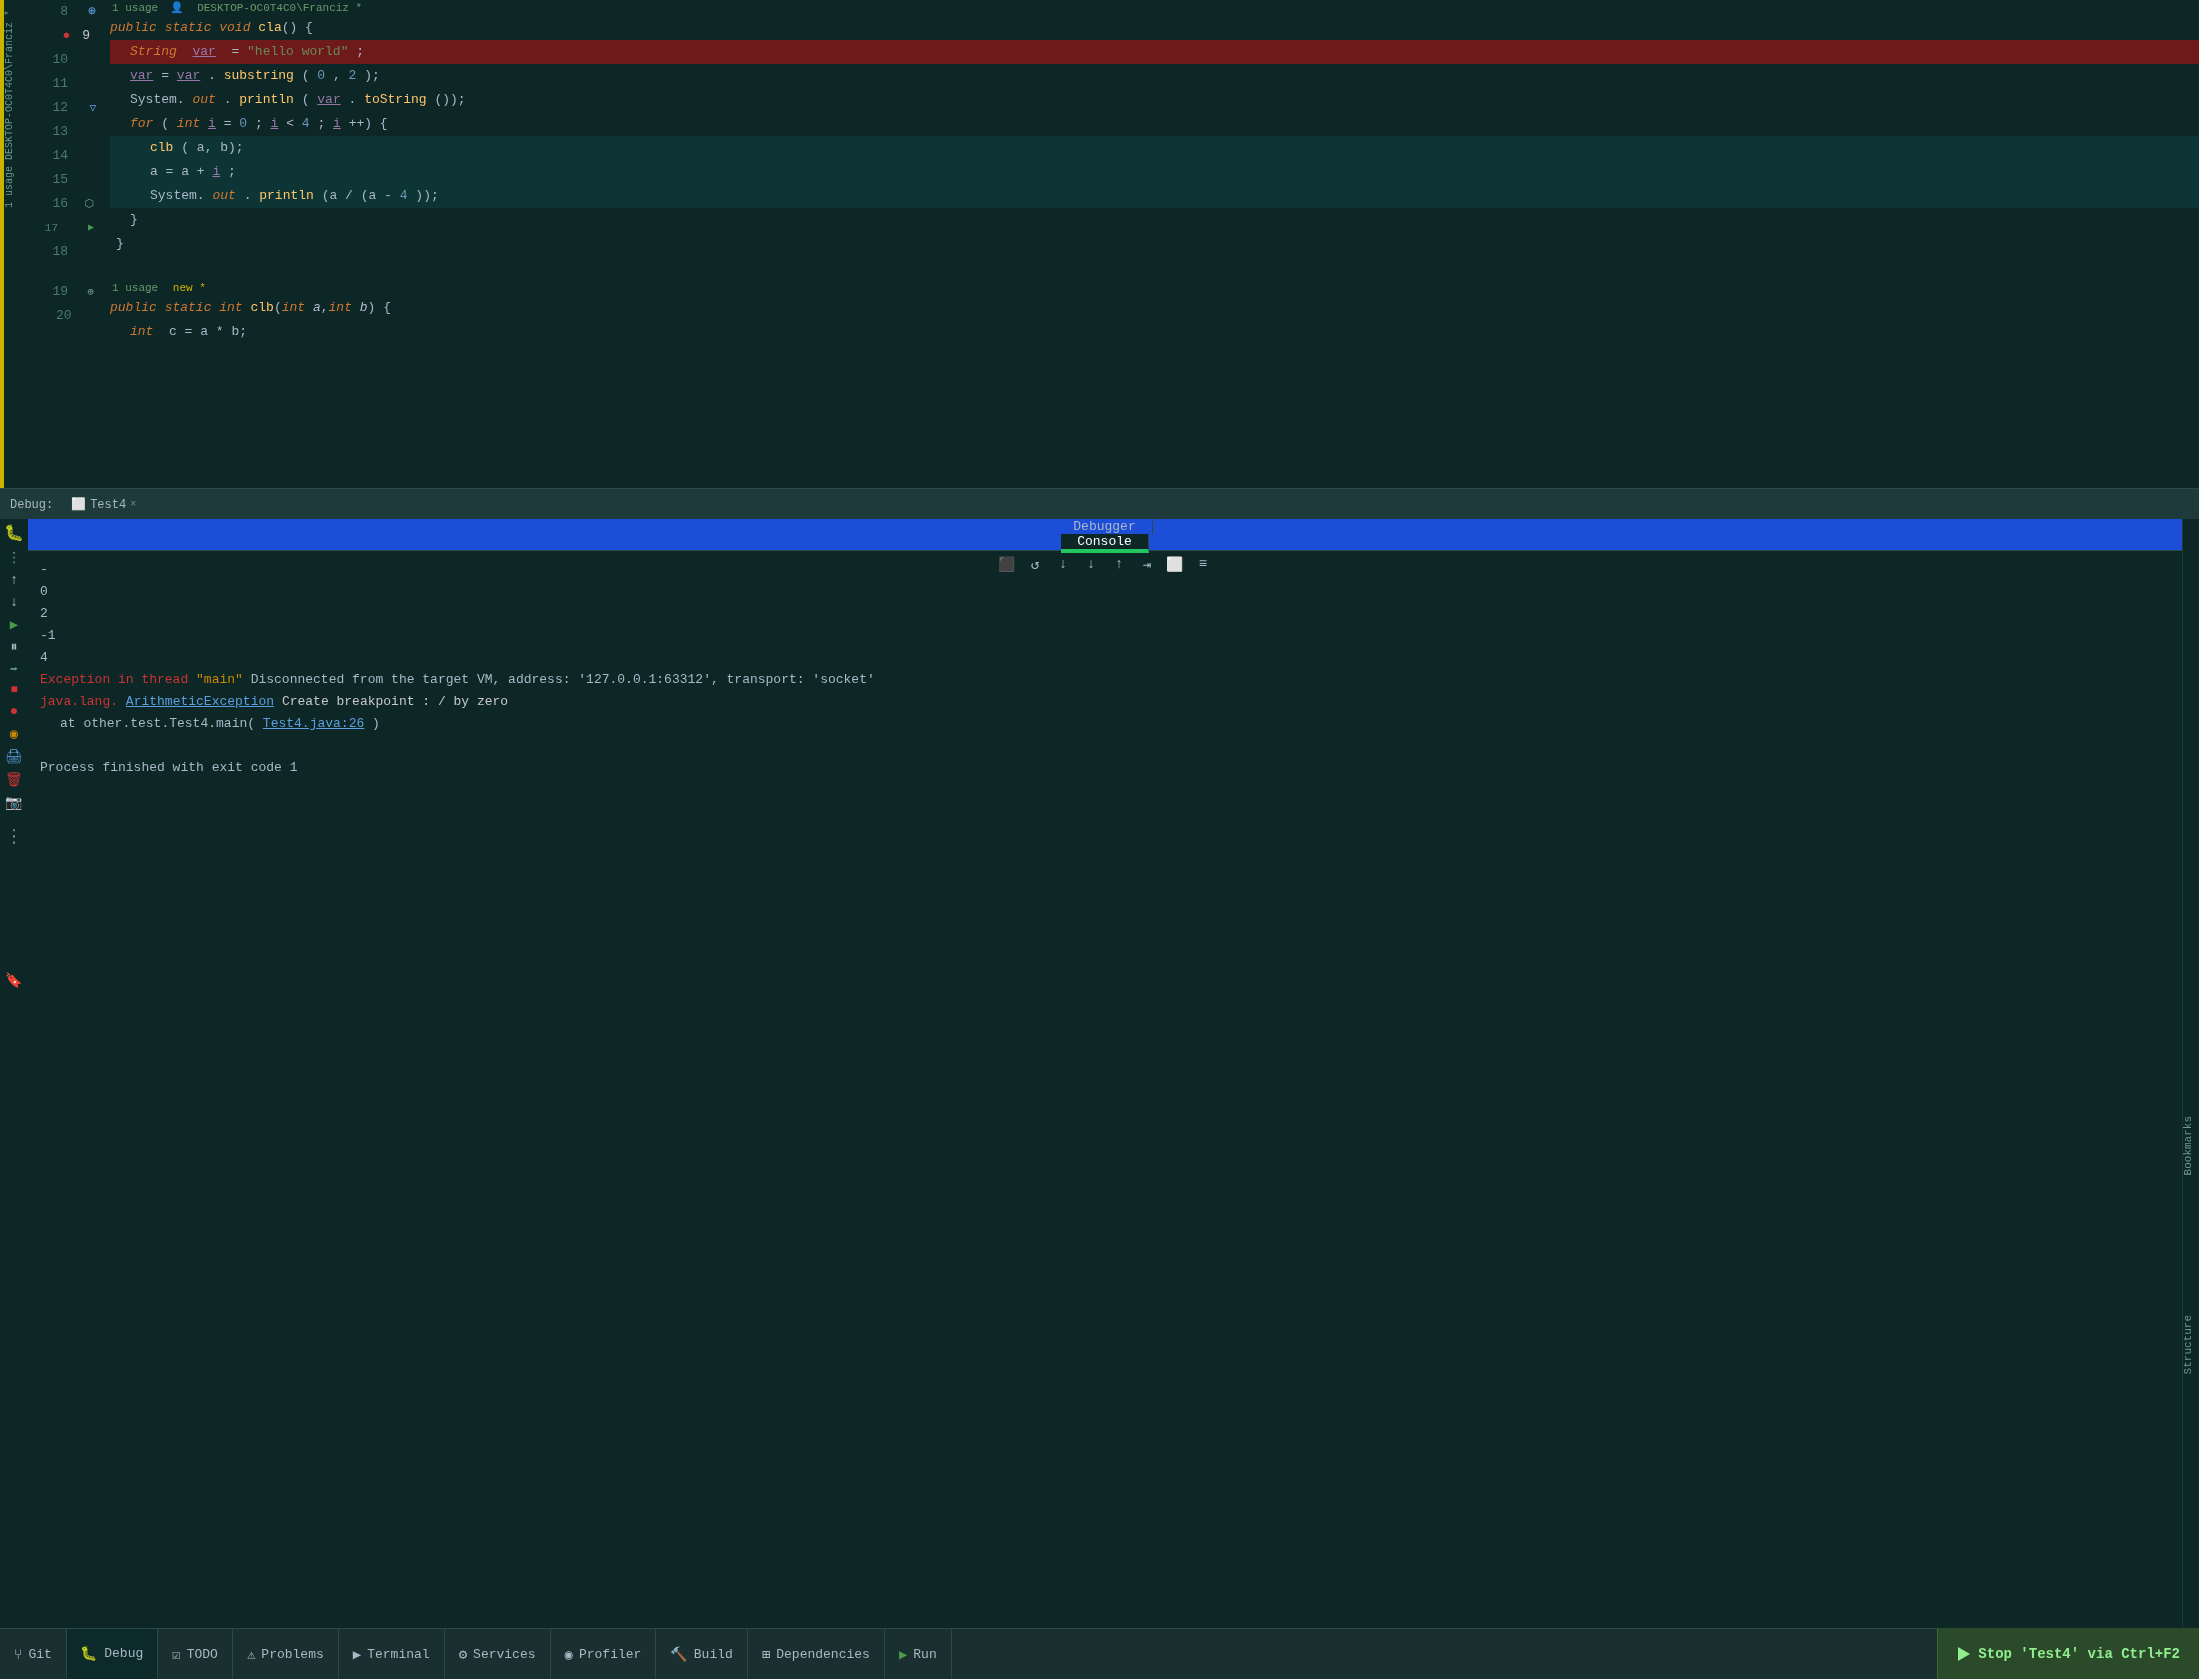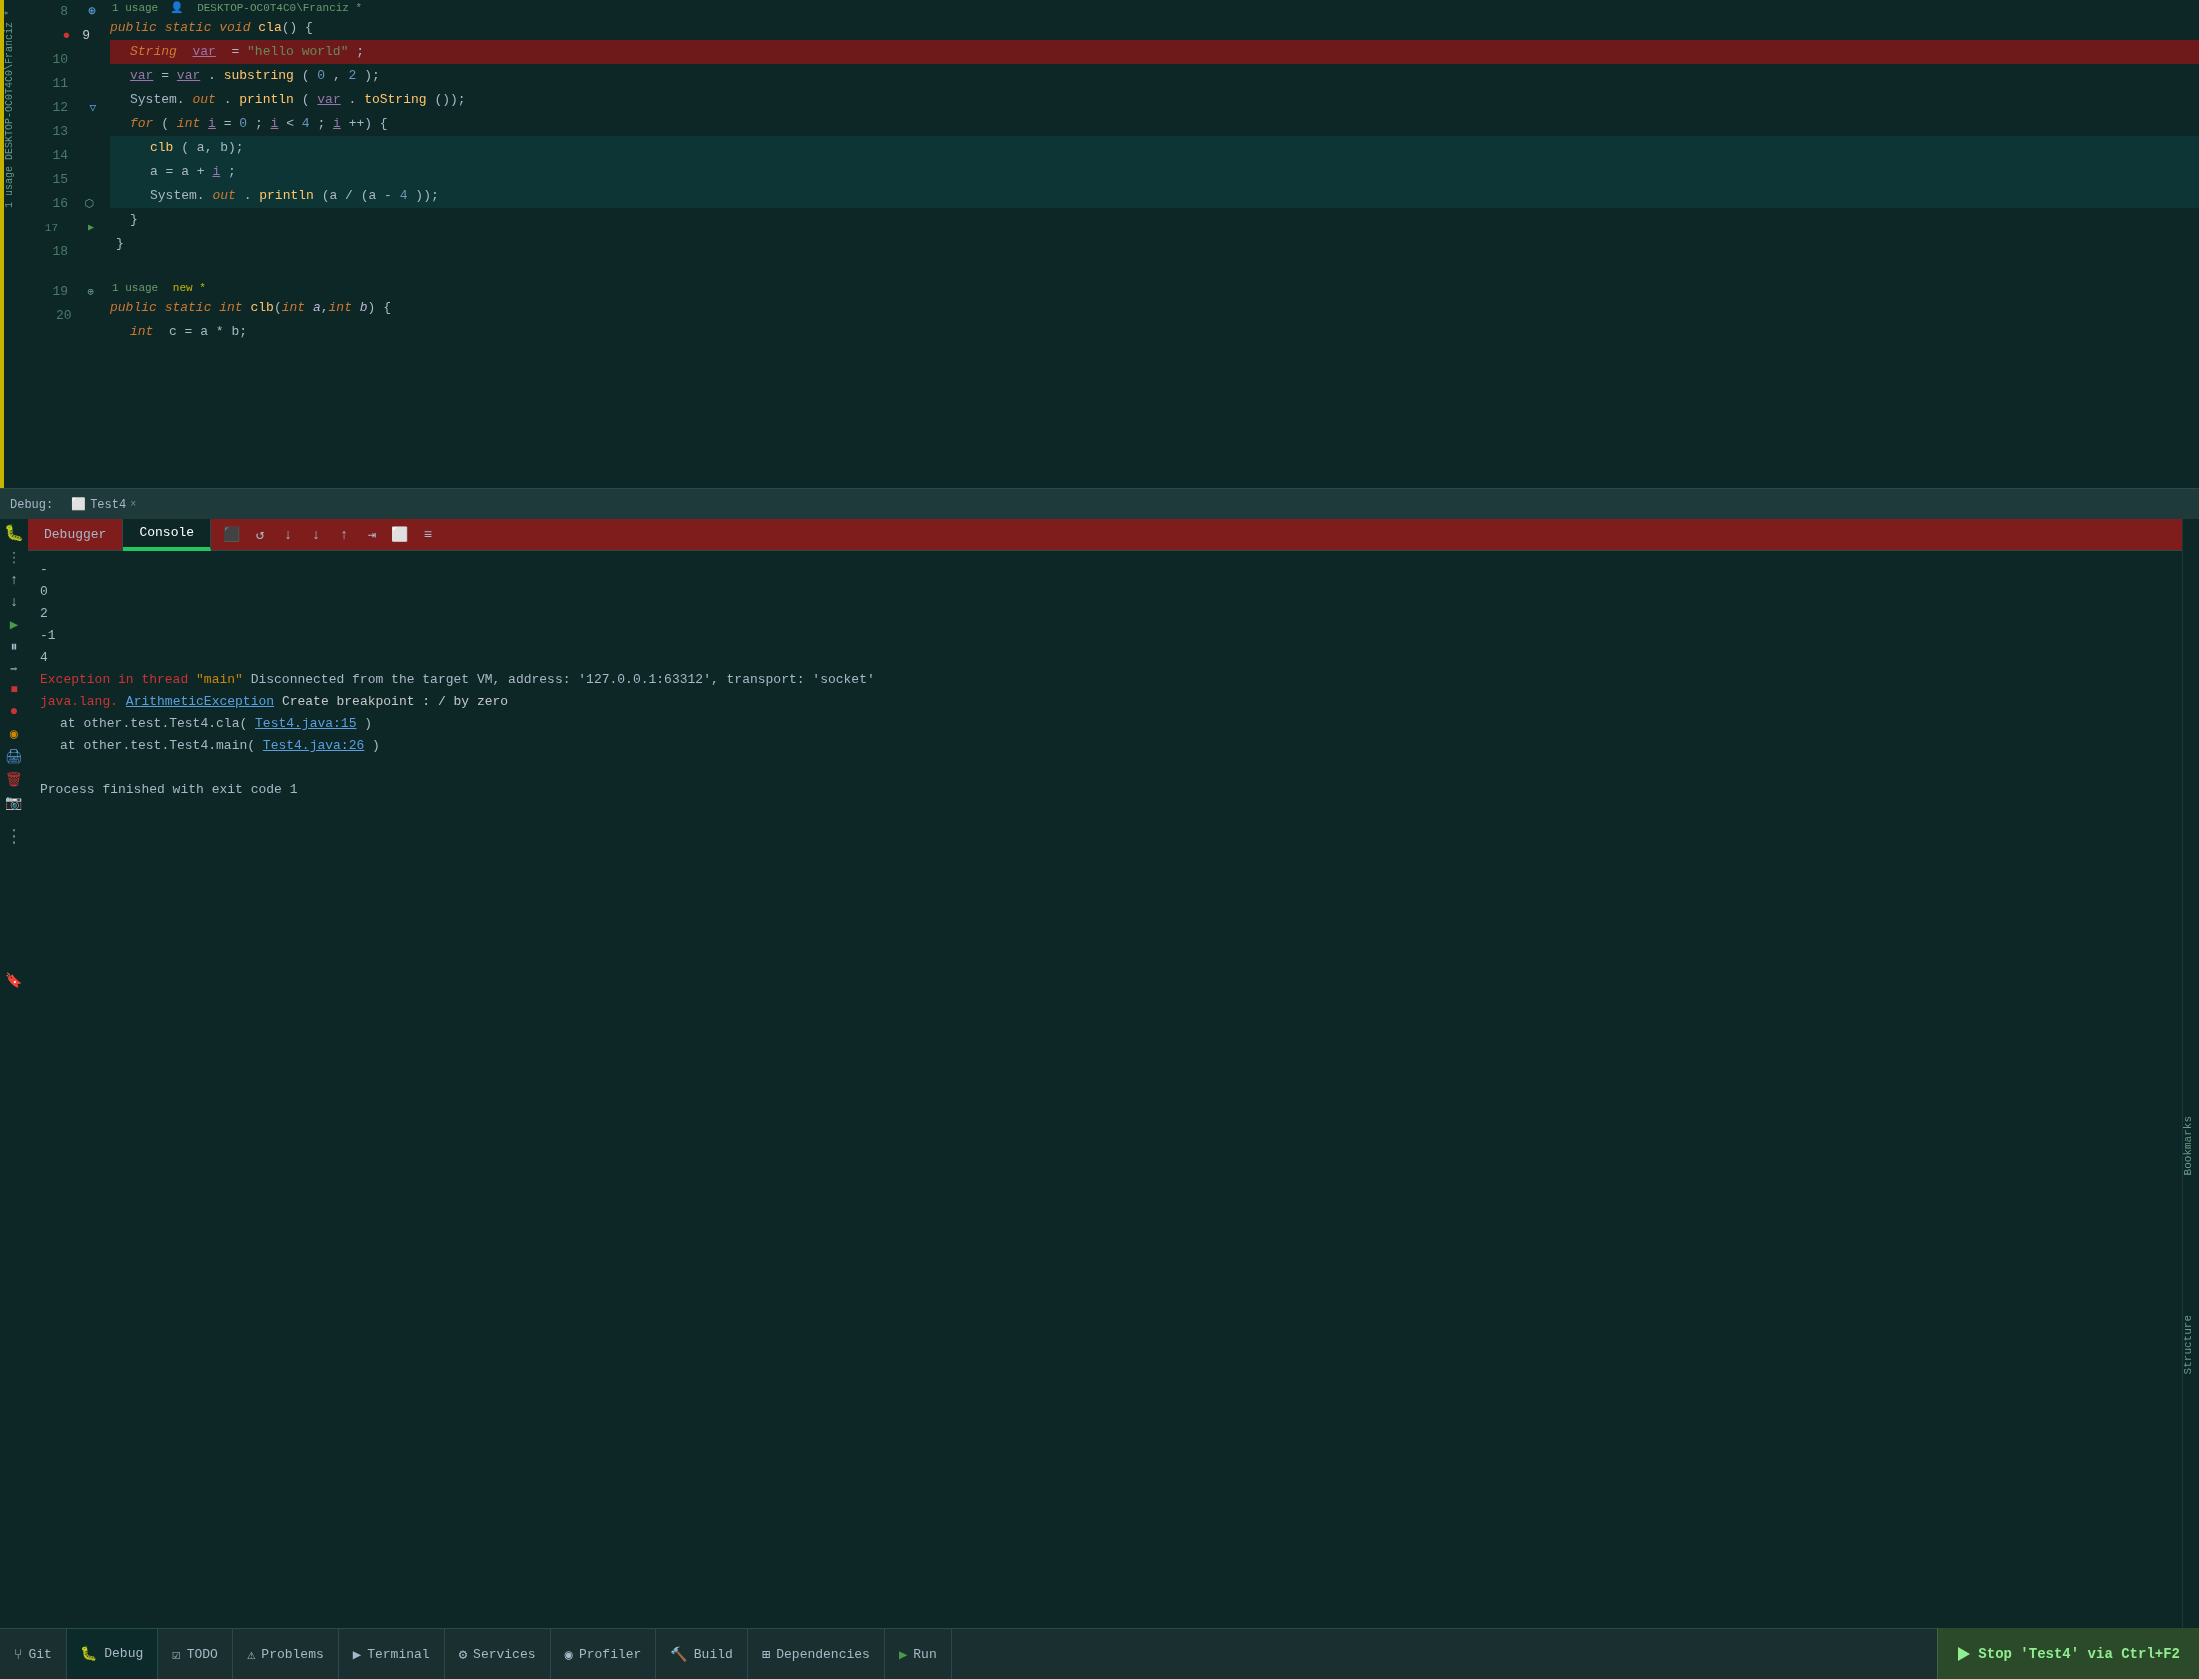--- a/index.html
+++ b/index.html
@@ -128,23 +128,24 @@
       right: 0;
       bottom: 52px;
       background: #0d2626;
       display: flex;
     }
 
     
     .tab-bar {
       display: flex;
       align-items: center;
-      background: #7f1d1d;
+      background: #1d4ed8;
       border-bottom: 1px solid #2a4a4a;
       height: 32px;
+      flex-direction: column;
     }
 
     .tab {
       padding: 0 16px;
       height: 32px;
       display: flex;
       align-items: center;
       font-size: 13px;
       color: #a9b7c6;
       cursor: pointer;
@@ -658,25 +659,20 @@
       <div class="console-line">
         <span class="console-exception">Exception in thread <span style="color:#cc8800;">"main"</span> </span>
         <span class="console-error-msg">Disconnected from the target VM, address: '127.0.0.1:63312', transport: 'socket'</span>
       </div>
       <div class="console-line">
         <span class="console-exception">java.lang.</span>
         <span class="console-link">ArithmeticException</span>
         <span class="console-create-bp"> Create breakpoint : / by zero</span>
       </div>
       <div class="console-line console-indent">
-        <span style="color:#a9b7c6;">at other.test.Test4.cla(</span>
-        <span class="console-link">Test4.java:15</span>
-        <span style="color:#a9b7c6;">)</span>
-      </div>
-      <div class="console-line console-indent">
         <span style="color:#a9b7c6;">at other.test.Test4.main(</span>
         <span class="console-link">Test4.java:26</span>
         <span style="color:#a9b7c6;">)</span>
       </div>
       <div class="console-line">&nbsp;</div>
       <div class="console-line">
         <span class="console-process">Process finished with exit code 1</span>
       </div>
     </div>
 

